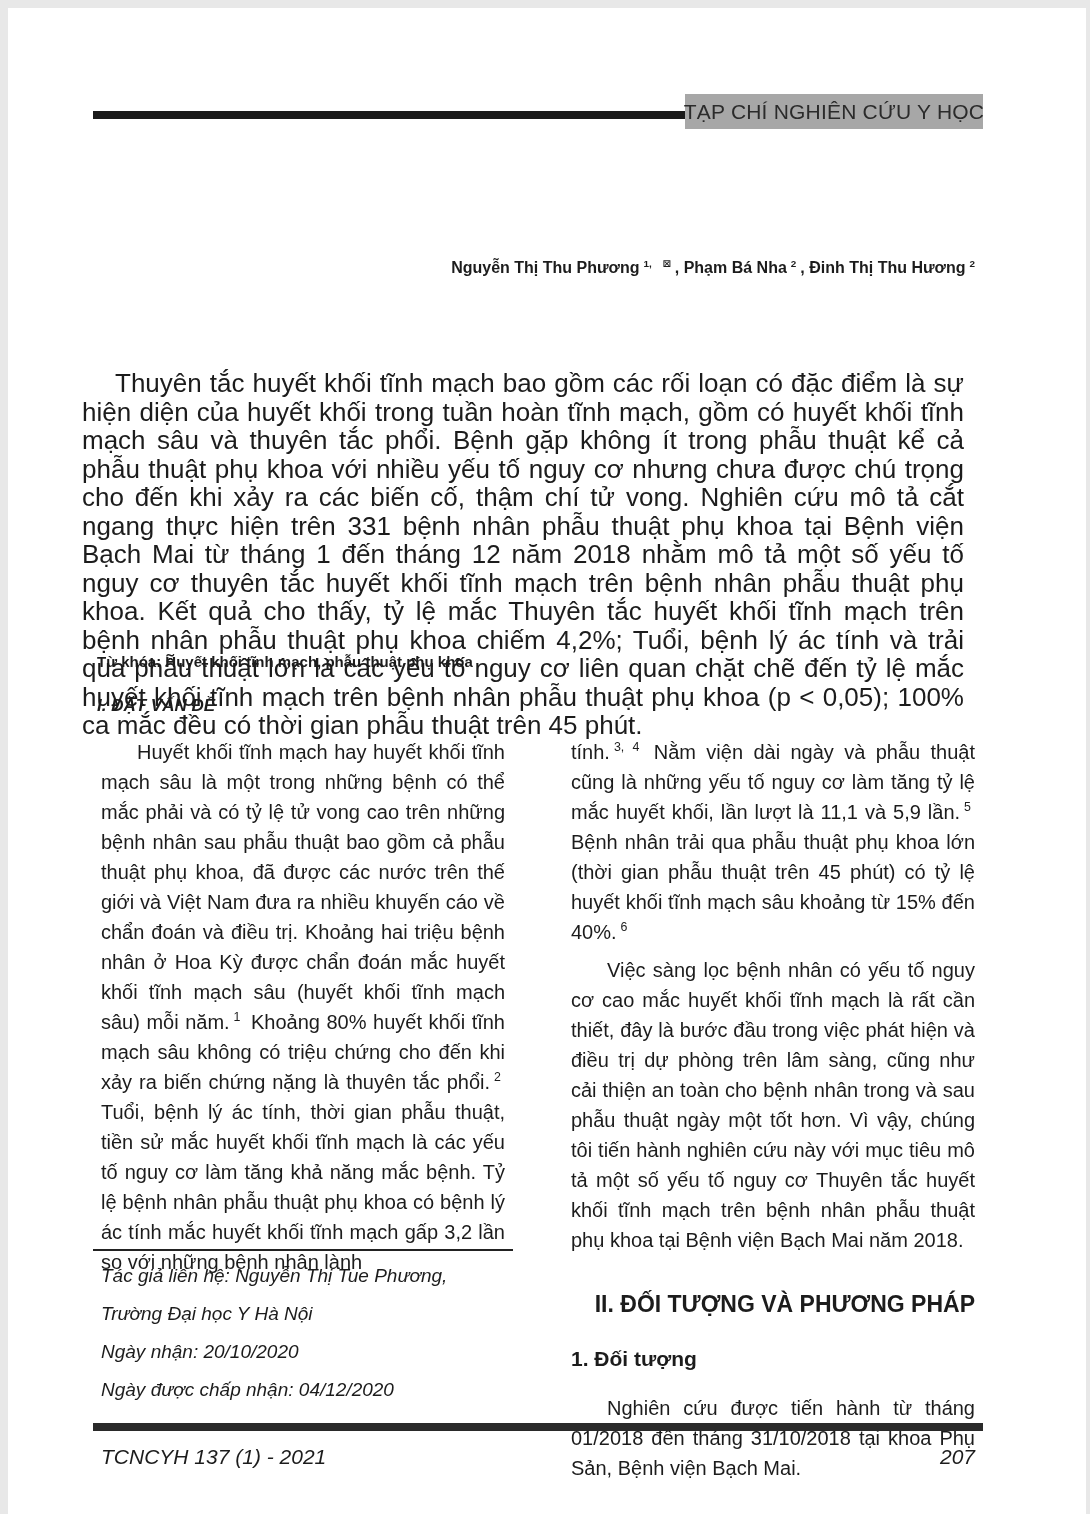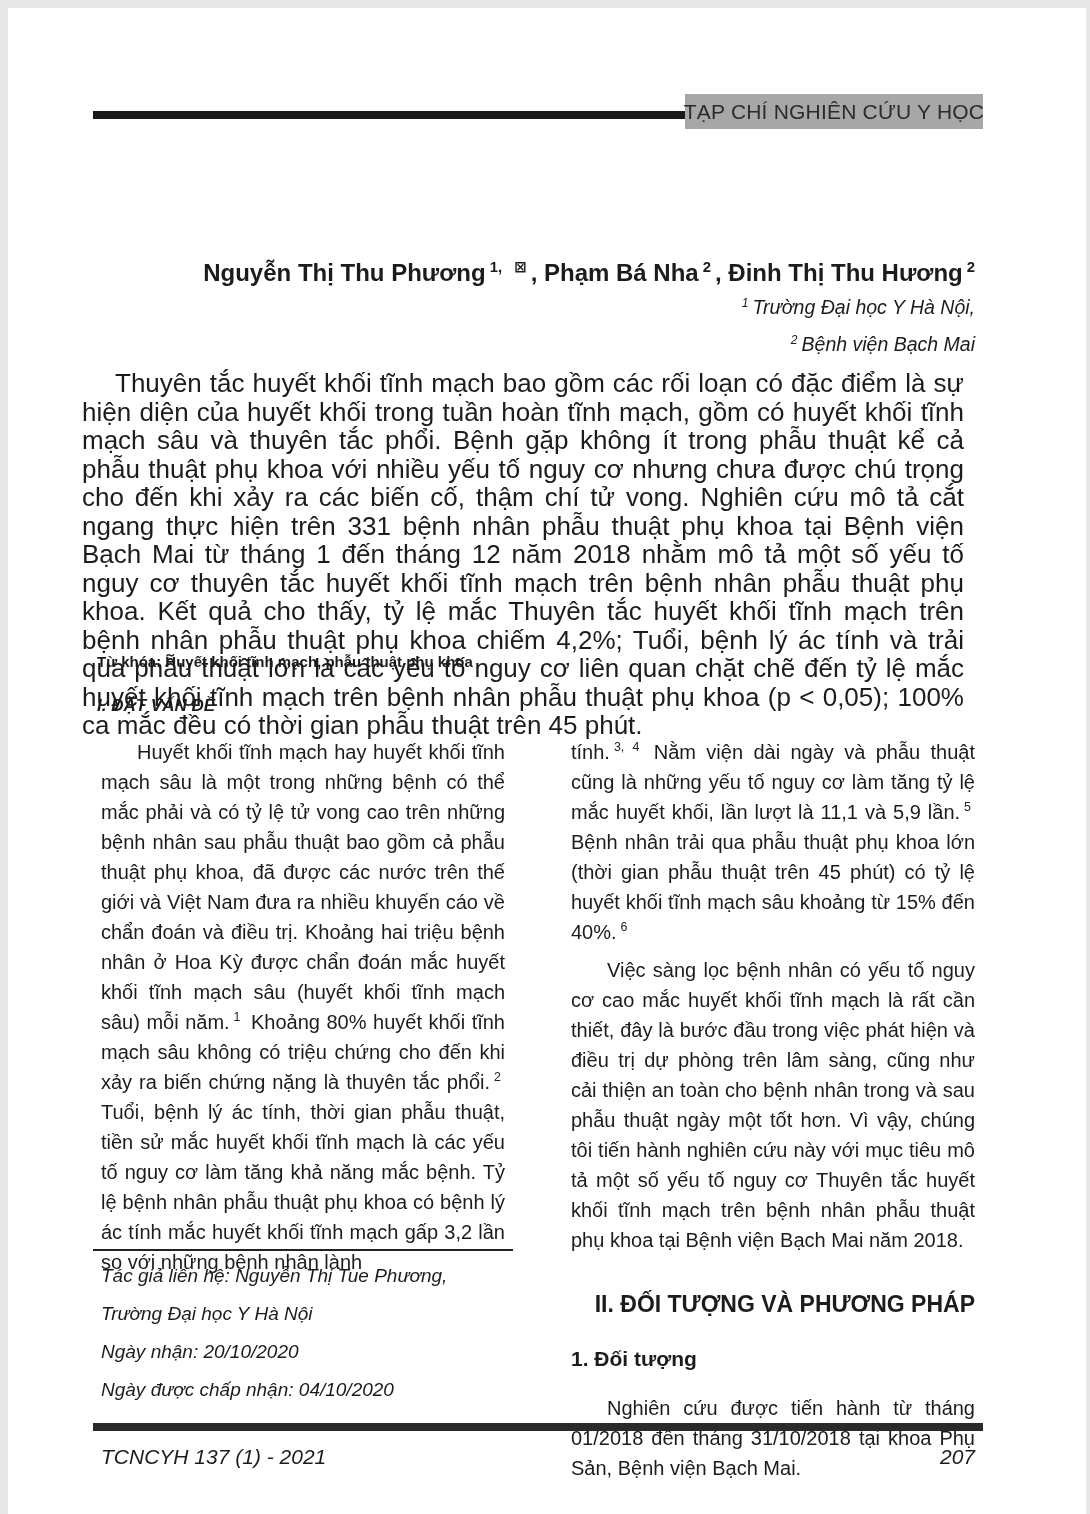--- a/index.html
+++ b/index.html
@@ -29,21 +29,21 @@
     display:flex;align-items:center;justify-content:center;
     font-size:21px;color:#2b2b2b;letter-spacing:0.2px;white-space:nowrap;
   }
   .title{
     position:absolute;left:85px;top:137px;width:890px;
     text-align:center;font-weight:bold;font-size:28px;line-height:37px;
     color:#161616;
   }
   .authors{
     position:absolute;left:85px;top:247px;width:890px;
-    text-align:right;font-weight:bold;font-size:24px;
+    text-align:right;font-weight:bold;font-size:16px;
   }
   .affiliations{
     position:absolute;left:85px;top:277px;width:890px;
     text-align:right;font-style:italic;font-size:19.5px;line-height:29px;
   }
   .abstract{
     position:absolute;left:70px;top:357px;width:890px;
     font-size:26px;line-height:28.5px;
     text-align:justify;text-indent:33px;
   }
@@ -93,40 +93,36 @@
 <div class="page">
 
   <div class="header-rule"></div>
   <div class="journal-box">
     <span>TẠP CHÍ NGHIÊN CỨU Y HỌC</span>
   </div>
 
 
   <div class="authors">Nguyễn Thị Thu Phương<sup>1, </sup><sup>⊠</sup>, Phạm Bá Nha<sup>2</sup>, Đinh Thị Thu Hương<sup>2</sup></div>
 
-  <div class="affiliations">
-    <div><sup>1</sup>Trường Đại học Y Hà Nội,</div>
-    <div><sup>2</sup>Bệnh viện Bạch Mai</div>
-  </div>
 
   <p class="abstract">Thuyên tắc huyết khối tĩnh mạch bao gồm các rối loạn có đặc điểm là sự hiện diện của huyết khối trong tuần hoàn tĩnh mạch, gồm có huyết khối tĩnh mạch sâu và thuyên tắc phổi. Bệnh gặp không ít trong phẫu thuật kể cả phẫu thuật phụ khoa với nhiều yếu tố nguy cơ nhưng chưa được chú trọng cho đến khi xảy ra các biến cố, thậm chí tử vong. Nghiên cứu mô tả cắt ngang thực hiện trên 331 bệnh nhân phẫu thuật phụ khoa tại Bệnh viện Bạch Mai từ tháng 1 đến tháng 12 năm 2018 nhằm mô tả một số yếu tố nguy cơ thuyên tắc huyết khối tĩnh mạch trên bệnh nhân phẫu thuật phụ khoa. Kết quả cho thấy, tỷ lệ mắc Thuyên tắc huyết khối tĩnh mạch trên bệnh nhân phẫu thuật phụ khoa chiếm 4,2%; Tuổi, bệnh lý ác tính và trải qua phẫu thuật lớn là các yếu tố nguy cơ liên quan chặt chẽ đến tỷ lệ mắc huyết khối tĩnh mạch trên bệnh nhân phẫu thuật phụ khoa (p &lt; 0,05); 100% ca mắc đều có thời gian phẫu thuật trên 45 phút.</p>
 
   <div class="keywords">Từ khóa: Huyết khối tĩnh mạch, phẫu thuật phụ khoa</div>
 
   <div class="s1-heading">I. ĐẶT VẤN ĐỀ</div>
 
   <div class="col col-left">
     <p class="indent">Huyết khối tĩnh mạch hay huyết khối tĩnh mạch sâu là một trong những bệnh có thể mắc phải và có tỷ lệ tử vong cao trên những bệnh nhân sau phẫu thuật bao gồm cả phẫu thuật phụ khoa, đã được các nước trên thế giới và Việt Nam đưa ra nhiều khuyến cáo về chẩn đoán và điều trị. Khoảng hai triệu bệnh nhân ở Hoa Kỳ được chẩn đoán mắc huyết khối tĩnh mạch sâu (huyết khối tĩnh mạch sâu) mỗi năm.<sup>1</sup> Khoảng 80% huyết khối tĩnh mạch sâu không có triệu chứng cho đến khi xảy ra biến chứng nặng là thuyên tắc phổi.<sup>2</sup> Tuổi, bệnh lý ác tính, thời gian phẫu thuật, tiền sử mắc huyết khối tĩnh mạch là các yếu tố nguy cơ làm tăng khả năng mắc bệnh. Tỷ lệ bệnh nhân phẫu thuật phụ khoa có bệnh lý ác tính mắc huyết khối tĩnh mạch gấp 3,2 lần so với những bệnh nhân lành</p>
   </div>
 
   <div class="footnote">
     <div>Tác giả liên hệ: Nguyễn Thị Tue Phương,</div>
     <div>Trường Đại học Y Hà Nội</div>
     <div>Ngày nhận: 20/10/2020</div>
-    <div>Ngày được chấp nhận: 04/10/2020</div>
+    <div>Ngày được chấp nhận: 04/12/2020</div>
   </div>
 
   <div class="col col-right">
     <p>tính.<sup>3, 4</sup> Nằm viện dài ngày và phẫu thuật cũng là những yếu tố nguy cơ làm tăng tỷ lệ mắc huyết khối, lần lượt là 11,1 và 5,9 lần.<sup>5</sup> Bệnh nhân trải qua phẫu thuật phụ khoa lớn (thời gian phẫu thuật trên 45 phút) có tỷ lệ huyết khối tĩnh mạch sâu khoảng từ 15% đến 40%.<sup>6</sup></p>
     <p class="indent">Việc sàng lọc bệnh nhân có yếu tố nguy cơ cao mắc huyết khối tĩnh mạch là rất cần thiết, đây là bước đầu trong việc phát hiện và điều trị dự phòng trên lâm sàng, cũng như cải thiện an toàn cho bệnh nhân trong và sau phẫu thuật ngày một tốt hơn. Vì vậy, chúng tôi tiến hành nghiên cứu này với mục tiêu mô tả một số yếu tố nguy cơ Thuyên tắc huyết khối tĩnh mạch trên bệnh nhân phẫu thuật phụ khoa tại Bệnh viện Bạch Mai năm 2018.</p>
     <div class="s2-heading">II. ĐỐI TƯỢNG VÀ PHƯƠNG PHÁP</div>
     <div class="sub-heading">1. Đối tượng</div>
     <p class="indent methods-p">Nghiên cứu được tiến hành từ tháng 01/2018 đến tháng 31/10/2018 tại khoa Phụ Sản, Bệnh viện Bạch Mai.</p>
   </div>
 

